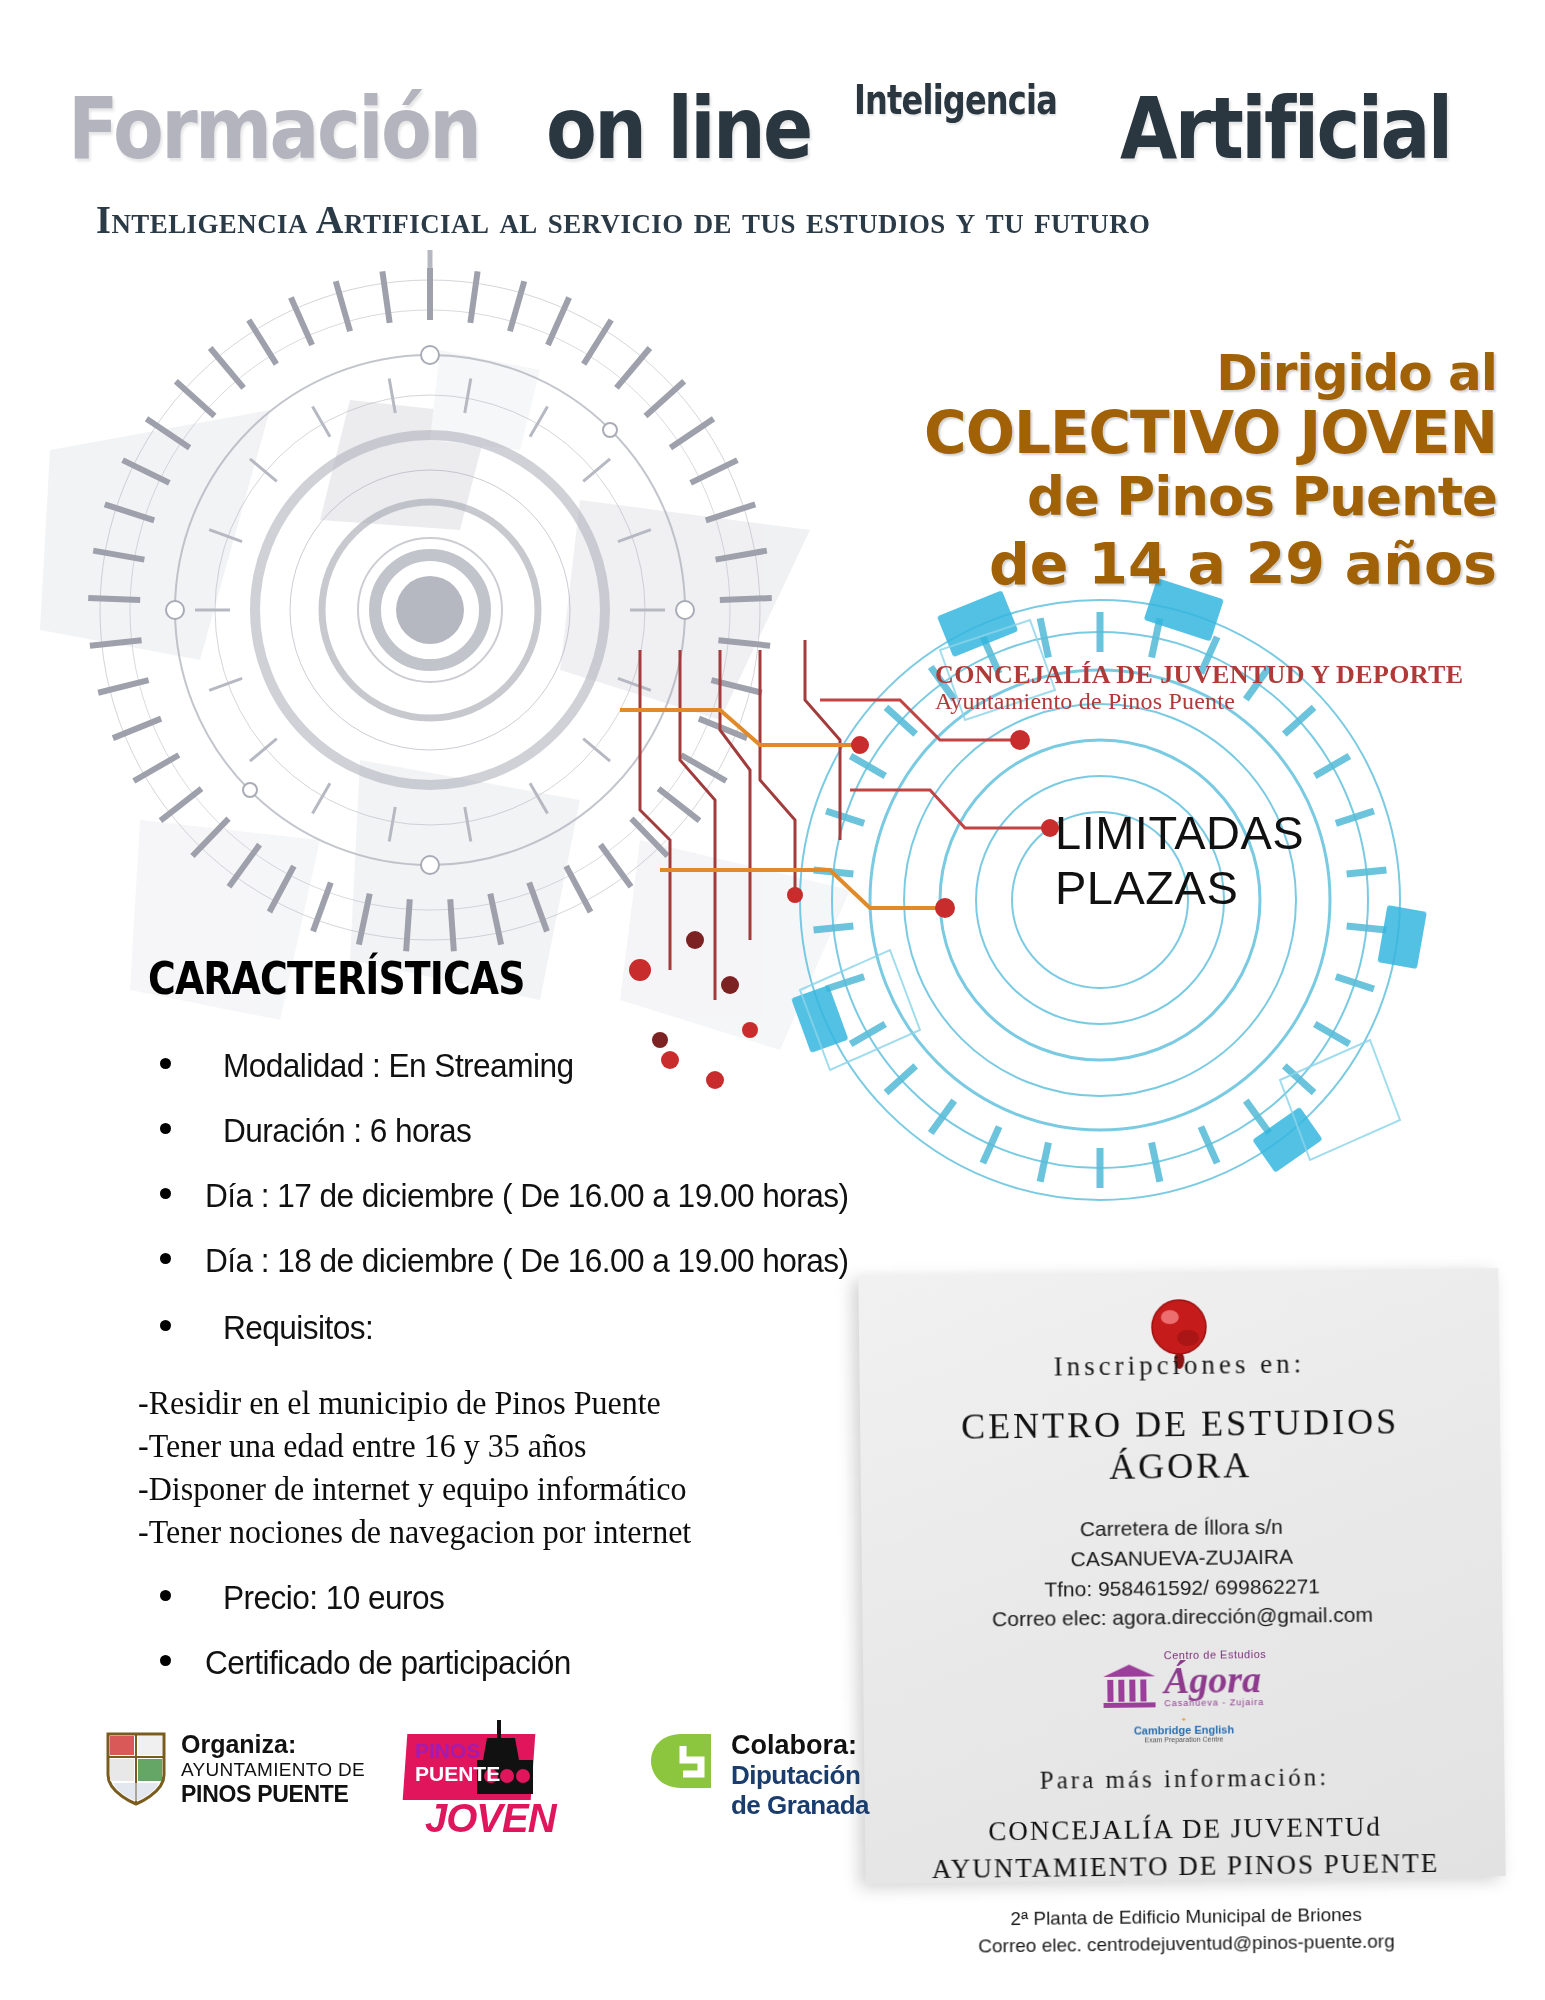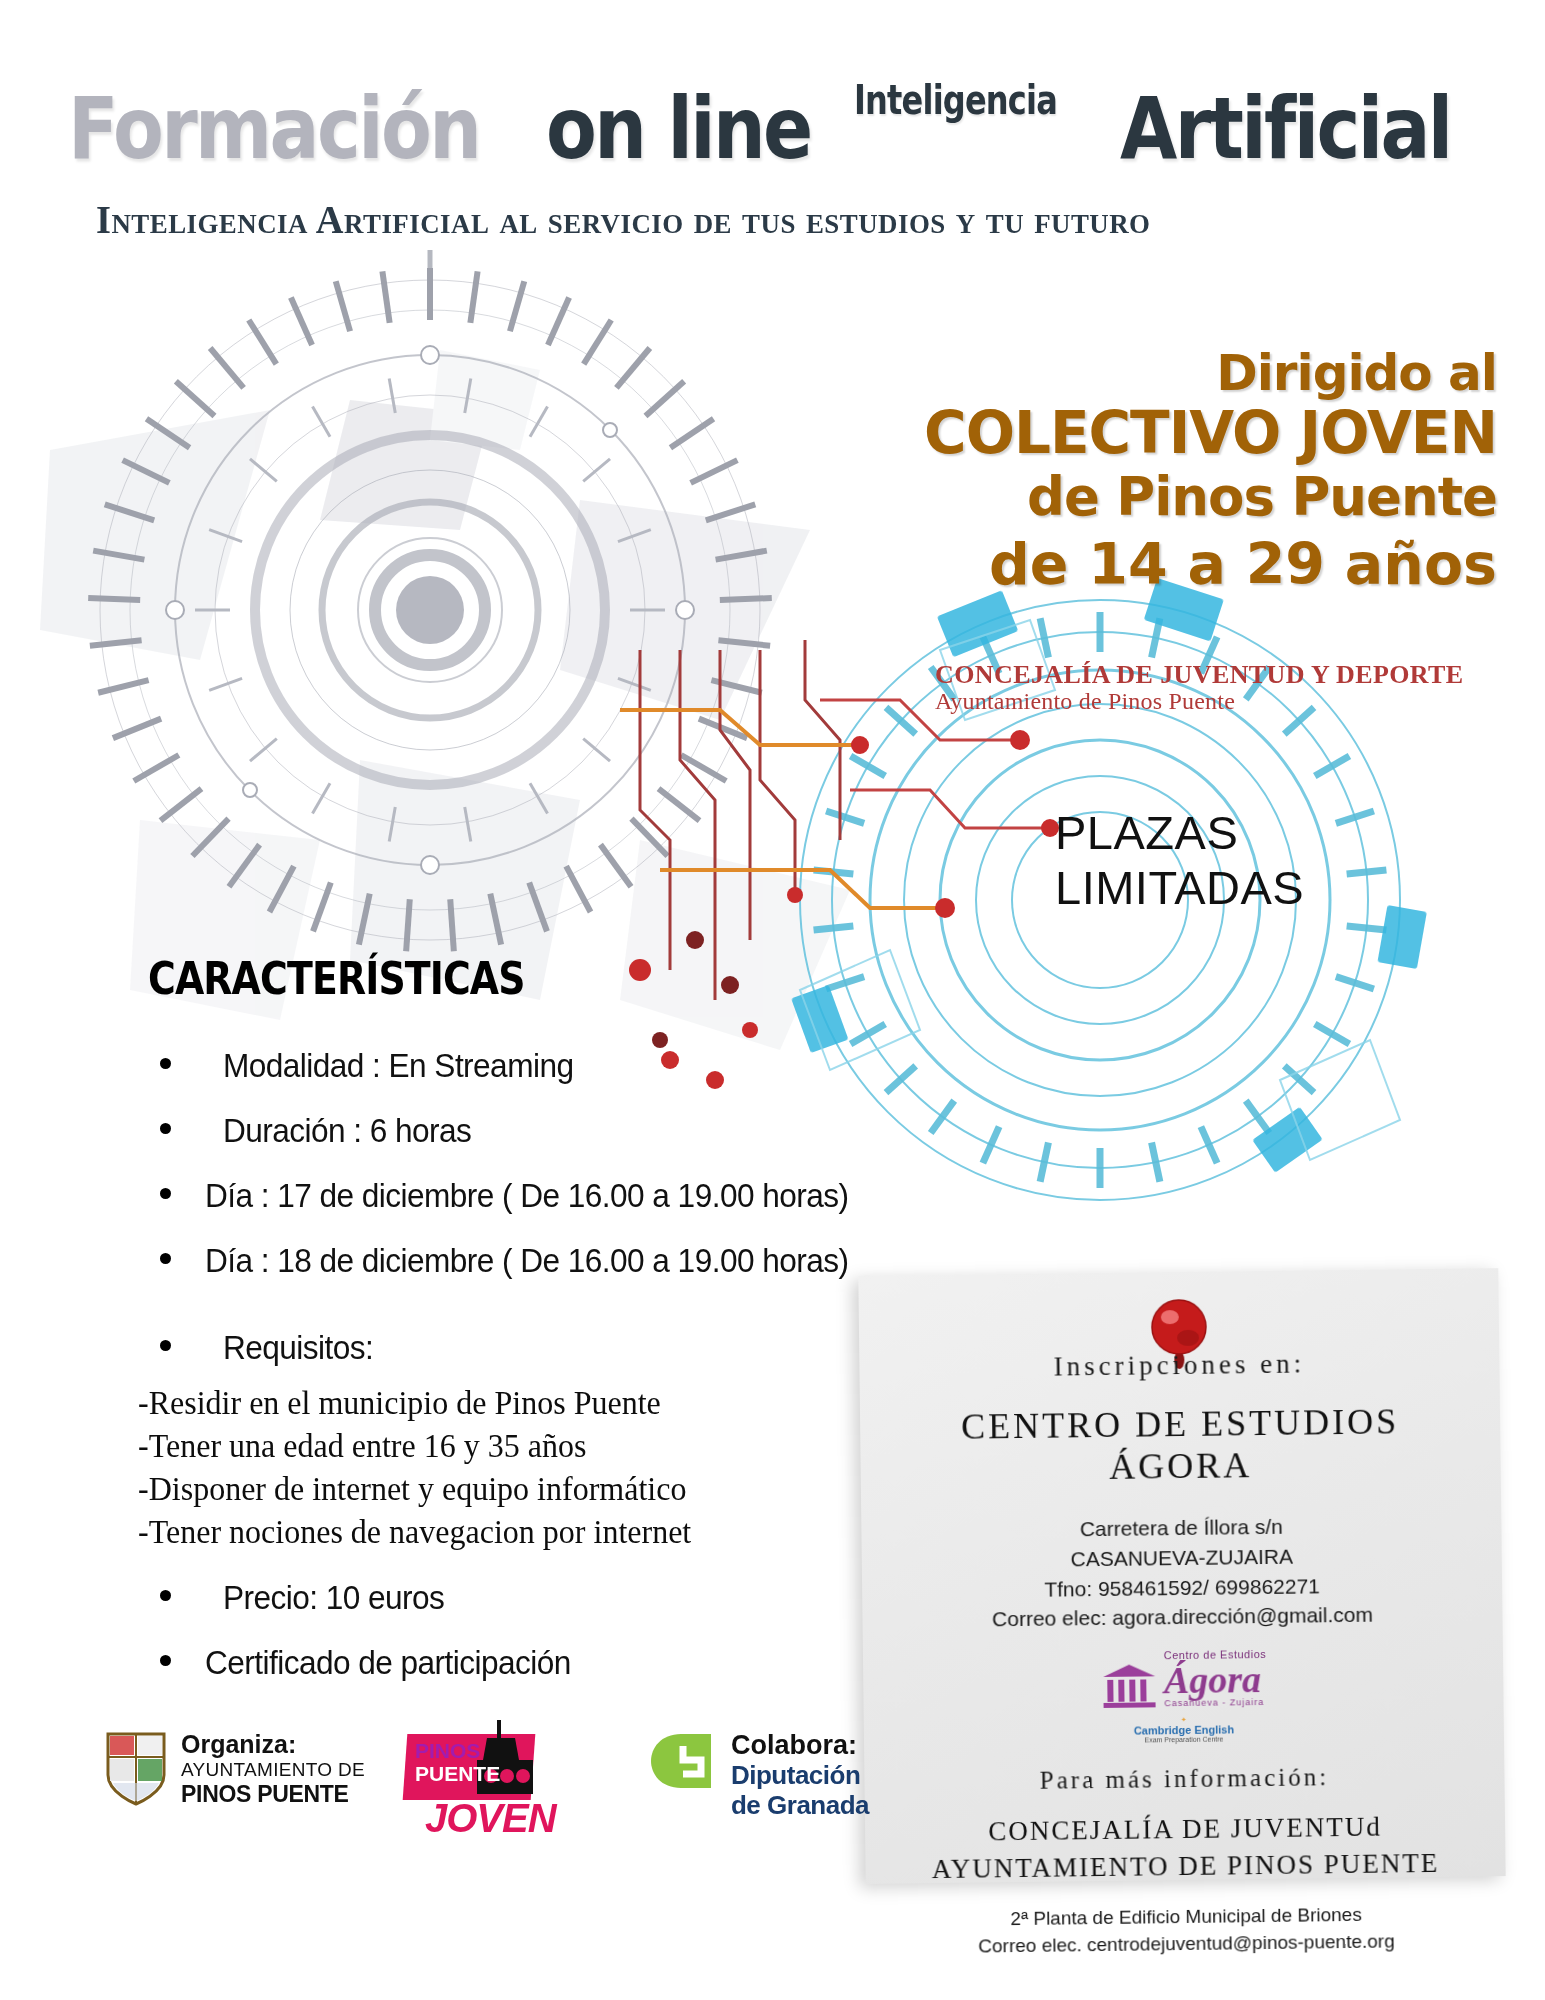--- a/index.html
+++ b/index.html
@@ -397,22 +397,22 @@
     <div class="tb-l3">de Pinos Puente</div>
     <div class="tb-l4">de 14 a 29 años</div>
   </div>
 
   <div class="concejalia">
     <div class="conc-1">CONCEJALÍA DE JUVENTUD Y DEPORTE</div>
     <div class="conc-2">Ayuntamiento de Pinos Puente</div>
   </div>
 
   <div class="plazas">
+    <div>LIMITADAS</div>
     <div>PLAZAS</div>
-    <div>LIMITADAS</div>
   </div>
 
   <div class="carac-title">CARACTERÍSTICAS</div>
 
   <div class="bullets">
     <div class="b-item b-indent">
       <span class="b-dot"></span>
       <span class="b-text">Modalidad : En Streaming</span>
     </div>
     <div class="b-item b-indent">
@@ -420,21 +420,21 @@
       <span class="b-text">Duración : 6 horas</span>
     </div>
     <div class="b-item">
       <span class="b-dot"></span>
       <span class="b-text">Día : 17 de diciembre ( De 16.00 a 19.00 horas)</span>
     </div>
     <div class="b-item">
       <span class="b-dot"></span>
       <span class="b-text">Día : 18 de diciembre ( De 16.00 a 19.00 horas)</span>
     </div>
-    <div class="b-item b-indent" style="margin-top:48px">
+    <div class="b-item b-indent" style="margin-top:28px">
       <span class="b-dot"></span>
       <span class="b-text">Requisitos:</span>
     </div>
   </div>
 
   <div class="req-lines">
     <div>-Residir en el municipio de Pinos Puente</div>
     <div>-Tener una edad entre 16 y 35 años</div>
     <div>-Disponer de internet y equipo informático</div>
     <div>-Tener nociones de navegacion por internet</div>

